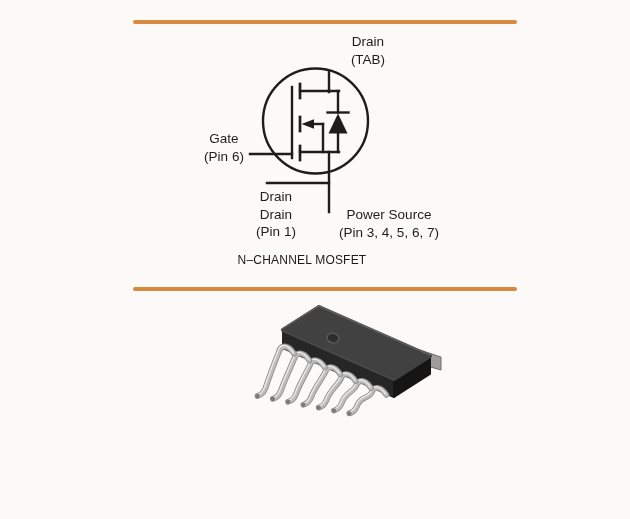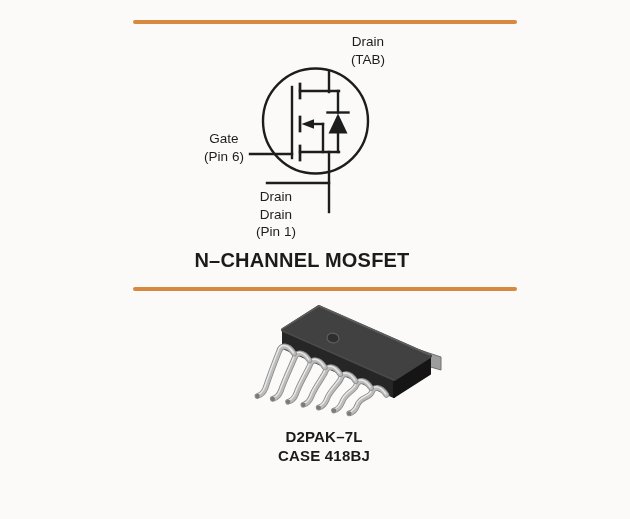--- a/index.html
+++ b/index.html
@@ -31,22 +31,22 @@
     text-align:center;
     font-size:13.5px;
     line-height:17.5px;
     color:#1d1d1d;
     white-space:nowrap;
   }
   .caption{
     position:absolute;
     transform:translateX(-50%);
     text-align:center;
-    font-weight:bold;
-    font-size:20px;
+    font-weight:normal;
+    font-size:12px;
     line-height:18px;
     letter-spacing:.2px;
     color:#1b1b1b;
     white-space:nowrap;
   }
   .pkg-caption{
     position:absolute;
     transform:translateX(-50%);
     text-align:center;
     font-weight:bold;
@@ -156,21 +156,21 @@
     <div>Gate</div>
     <div>(Pin 6)</div>
   </div>
 
   <div class="label" style="left:276px;top:188px;">
     <div>Drain</div>
     <div>Drain</div>
     <div>(Pin 1)</div>
   </div>
 
+  <div class="label" style="left:389px;top:206px;">
+    <div>Power Source</div>
+    <div>(Pin 3, 4, 5, 6, 7)</div>
+  </div>
 
   <div class="caption" style="left:302px;top:251px;">N–CHANNEL MOSFET</div>
 
-  <div class="pkg-caption" style="left:324px;top:428px;">
-    <div>D2PAK–7L</div>
-    <div>CASE 418BJ</div>
-  </div>
 
 </div>
 
 </body></html>

